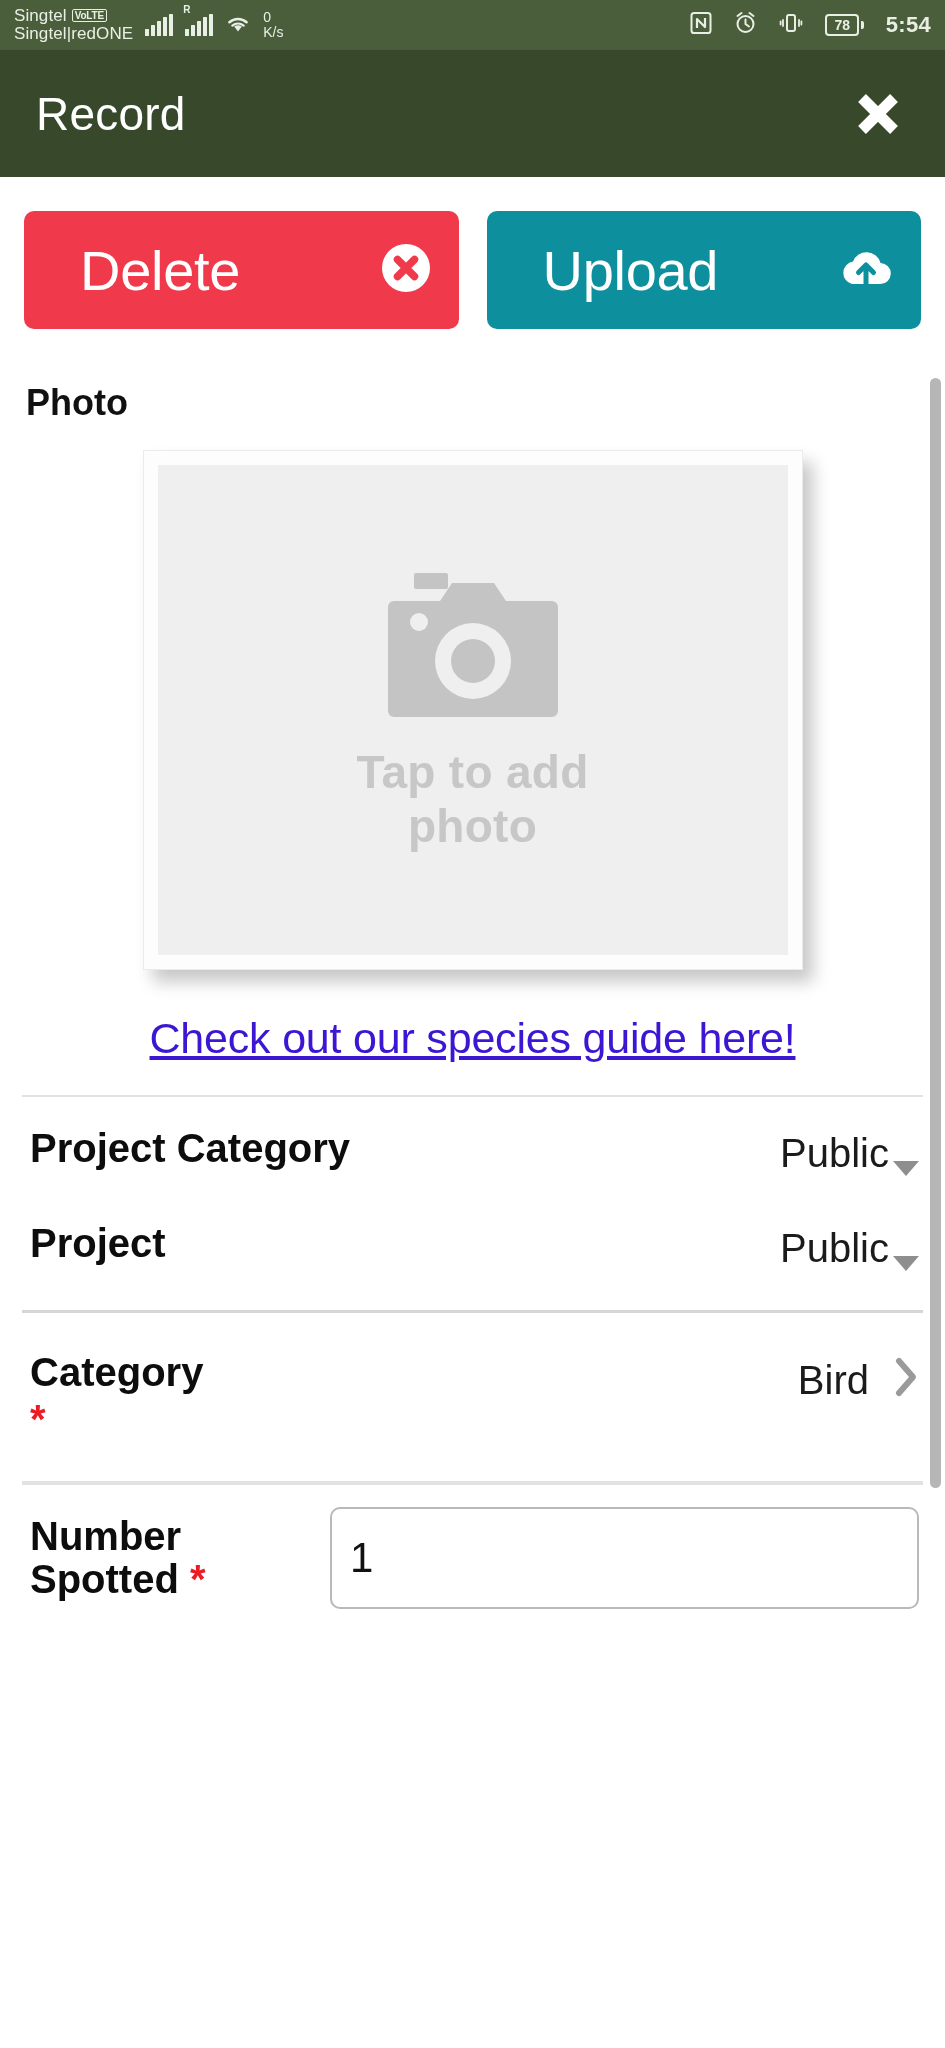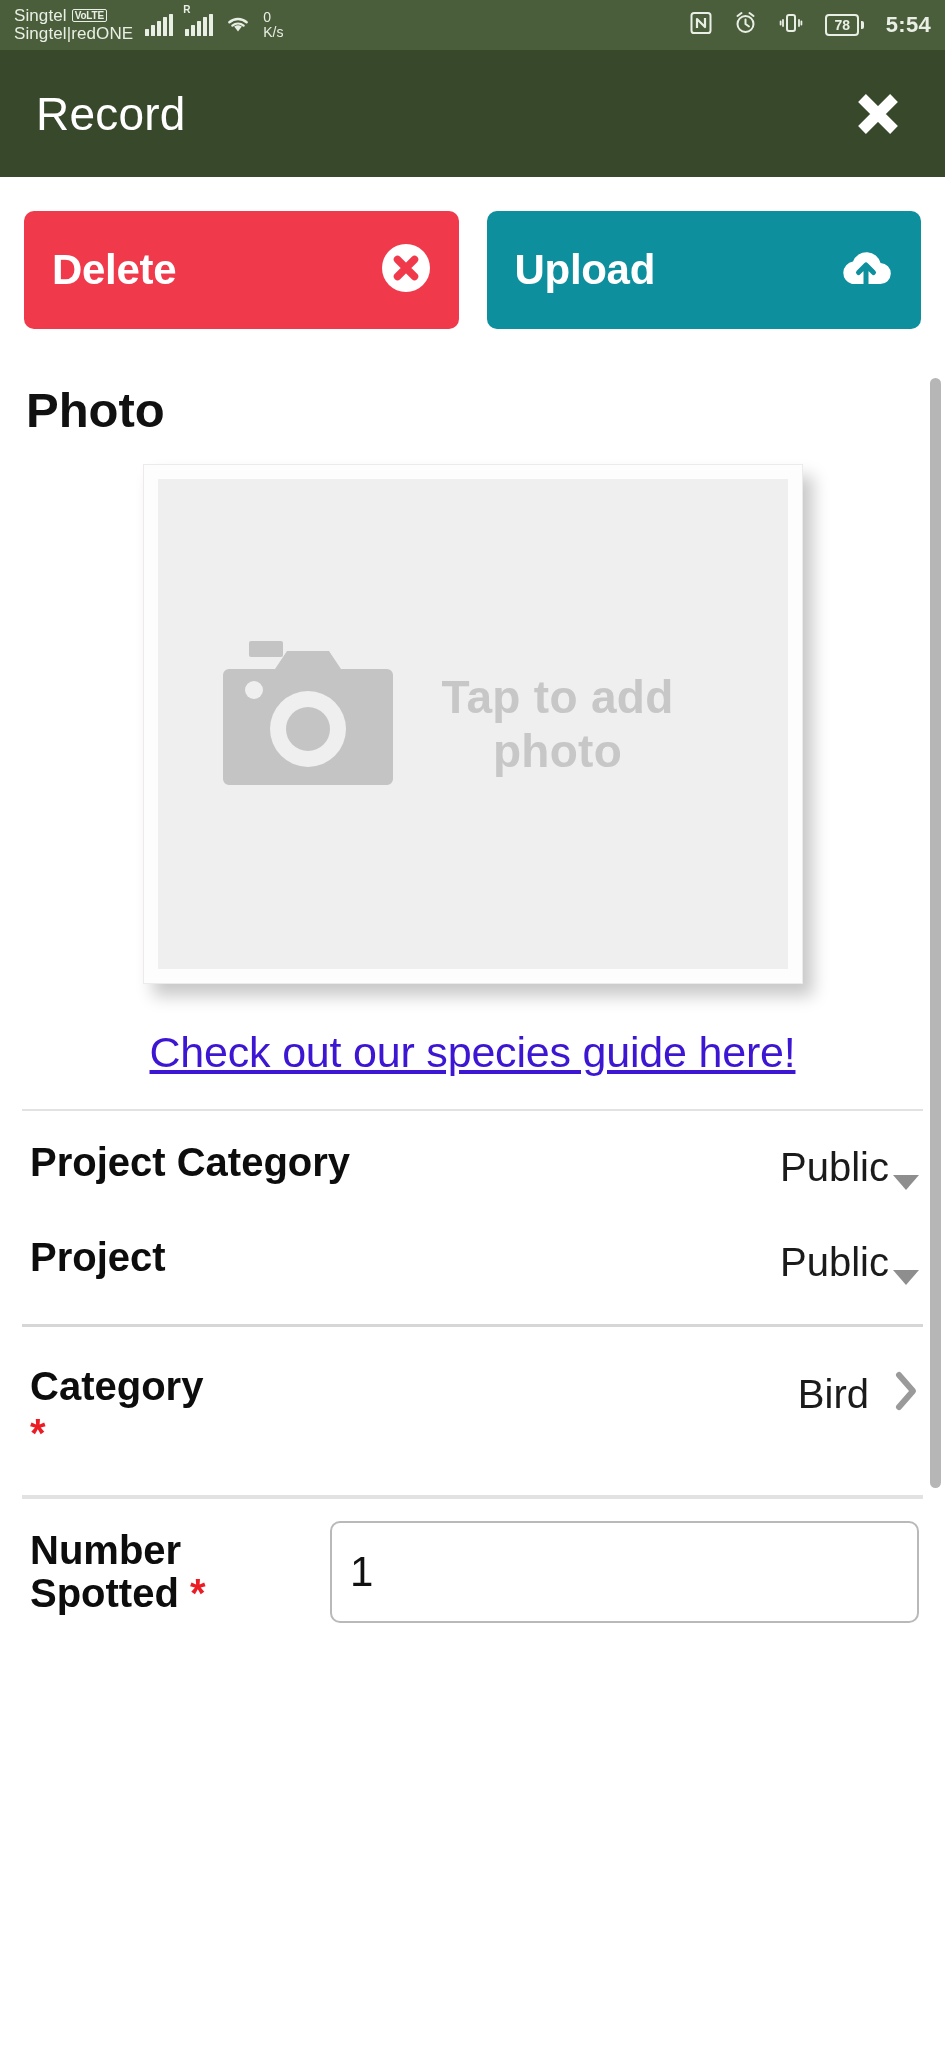--- a/index.html
+++ b/index.html
@@ -56,39 +56,39 @@
   
   .actions{
     position:absolute; top:180px; left:0; width:945px; height:180px;
     background:#fff; display:flex; align-items:center; padding:0 24px; gap:28px;
   }
   .abtn{
     flex:1; height:118px; border-radius:10px;
     display:flex; align-items:center; justify-content:space-between;
     padding:0 26px 0 28px; color:#fff;
   }
-  .abtn .lbl{ font-size:42px; font-weight:bold; letter-spacing:-.3px; }
+  .abtn .lbl{ font-size:56px; font-weight:normal; letter-spacing:-.3px;margin-left:28px; }
   .abtn svg{ flex:none; }
 
   
   .content{
     position:absolute; top:360px; left:0; width:945px; height:1688px;
     background:#fff; overflow:hidden;
   }
-  .photo-head{ font-size:49px; font-weight:bold; color:#111; padding:22px 0 0 26px; }
+  .photo-head{ font-size:36px; font-weight:bold; color:#111; padding:22px 0 0 26px; }
 
   .polaroid-wrap{ display:flex; justify-content:center; margin-top:26px; }
   .polaroid{
     position:relative; width:660px; height:520px;
     background:#fdfdfd; border:1px solid #eceaea; padding:14px;
     box-shadow:10px 12px 16px rgba(0,0,0,.22);
   }
   .polaroid-inner{
     width:100%; height:100%; background:#efefef;
-    display:flex; align-items:center; justify-content:center;
+    display:flex; flex-direction:column; align-items:center; justify-content:center;
   }
   .cam-icon{ margin-bottom:14px; }
   .tap-text{
     color:#c7c7c7; font-size:46px; font-weight:bold; text-align:center;
     line-height:1.18; max-width:330px; letter-spacing:.3px;
   }
 
   .guide-link{
     display:block; text-align:center; color:#3c16d2; font-size:43px;
     margin:44px 0 32px; letter-spacing:-.2px;

